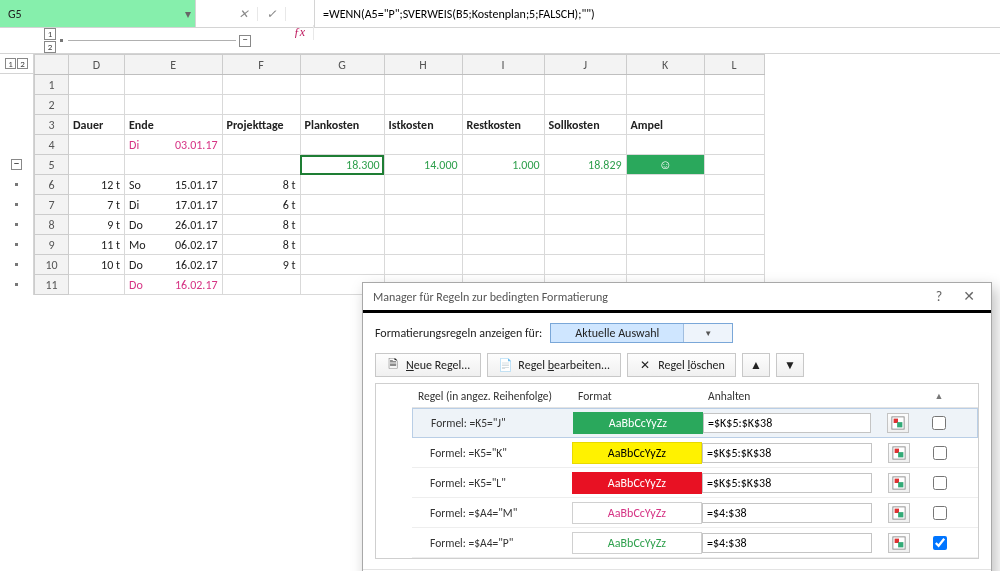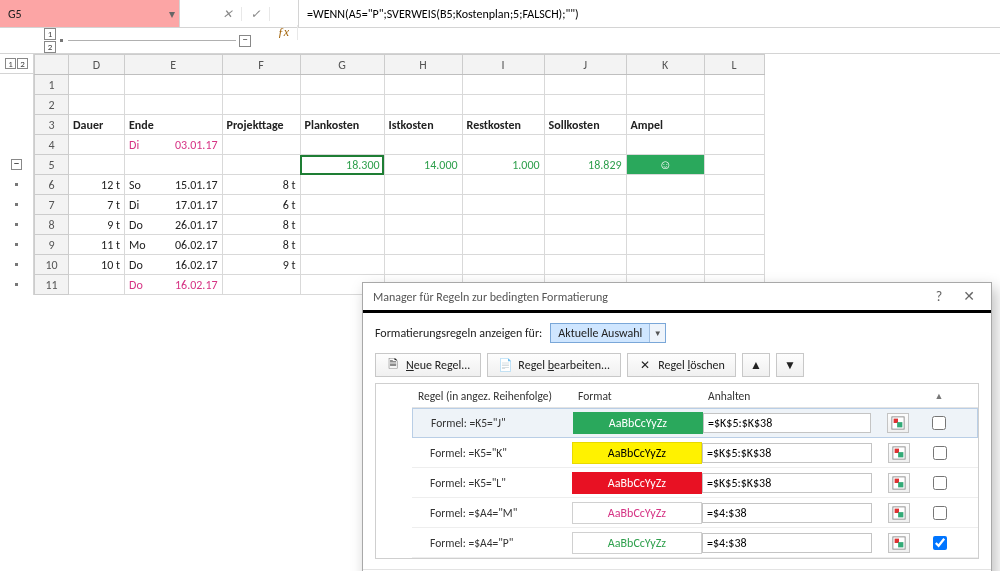--- a/index.html
+++ b/index.html
@@ -1,23 +1,23 @@
 <!DOCTYPE html>
 <html><head>
 <meta charset="utf-8">
 <style>
   * { box-sizing: border-box; }
   body { margin:0; font-family: "Segoe UI", Calibri, Arial, sans-serif; font-size:12px; color:#222; background:#fff; width:1000px; }
   .formula-bar { height:28px; border-bottom:1px solid #d4d4d4; display:flex; align-items:stretch; }
-  .name-box { width:180px; border-right:1px solid #d4d4d4; display:flex; align-items:center; background:#fca5a5;}
+  .name-box { width:196px; border-right:1px solid #d4d4d4; display:flex; align-items:center; background:#86efac;}
   .name-box-inner { flex:1; padding:0 8px; display:flex; align-items:center;}
   .name-box-dd { width:14px; display:flex; align-items:center; justify-content:center; color:#666; }
   .fx-btns { display:flex; align-items:center; }
   .fx-btn { width:28px; display:flex; align-items:center; justify-content:center; color:#888; border-right:1px solid #e8e8e8; font-style:italic; }
-  .fx-btn.fx { font-style:italic; color:#a16207; font-family:"Cambria Math",serif;margin-top:38px;}
+  .fx-btn.fx { font-style:italic; color:#be185d; font-family:"Cambria Math",serif;margin-top:38px;}
   .formula-input { flex:1; display:flex; align-items:center; padding:0 6px; border-left:1px solid #d4d4d4; }
   .formula-input input { border:none; outline:none; width:100%; font:inherit; }
 
   .outline-bar { height:26px; border-bottom:1px solid #d4d4d4; display:flex; align-items:center; padding-left:44px;}
   .outline-box { width:12px; height:12px; border:1px solid #888; font-size:9px; line-height:10px; text-align:center; color:#444; cursor:pointer;}
   .outline-line { height:1px; background:#b0b0b0; width:168px; margin:0 3px;}
   .outline-minus { width:12px; height:12px; border:1px solid #888; font-size:11px; line-height:8px; text-align:center; color:#444;}
 
   .sheet-wrap { display:flex; }
   .row-outline-col { width:34px; border-right:1px solid #d4d4d4; }
@@ -44,21 +44,21 @@
   .E-sub{display:flex;} .E-day{width:46px;} .E-date{flex:1;}
 
   
   .dialog { position:absolute; left:362px; top:282px; width:630px; background:#fff; border:1px solid #a8a8a8; box-shadow:4px 6px 14px rgba(0,0,0,0.25); font-size:12px;}
   .dlg-title { height:30px; display:flex; align-items:center; padding:0 10px; color:#555; border-bottom:3px solid #000000;}
   .dlg-title .spacer{flex:1;}
   .dlg-x { width:24px; text-align:center; color:#666; font-size:14px; margin-left:6px;}
   .dlg-body { padding:10px 12px 10px 12px; }
   .dlg-row1 { display:flex; align-items:center; gap:8px; margin-bottom:10px;}
   .combo { display:flex; align-items:stretch; border:1px solid #7aa7d8; background:#cfe6ff; height:20px;}
-  .combo span{ padding:0 7px; display:flex; align-items:center;}
+  .combo span{ padding:0 24px; display:flex; align-items:center;}
   .combo .ar{ width:16px; border-left:1px solid #a1bedf; display:flex; align-items:center; justify-content:center; background:#eef4fb; color:#555; font-size:8px;}
   .tool-row { display:flex; gap:6px; margin-bottom:6px;}
   .tbtn { height:24px; border:1px solid #c8c8c8; background:linear-gradient(#fdfdfd,#f0f0f0); display:flex; align-items:center; gap:6px; padding:0 10px; cursor:pointer;}
   .tbtn .ic{width:14px;height:14px;display:inline-flex;align-items:center;justify-content:center;font-size:12px;}
   .tbtn.small{width:28px;justify-content:center;padding:0;}
   .rules { border:1px solid #cfcfcf; }
   .rules-head, .rule { display:grid; grid-template-columns: 160px 130px 1fr 50px 14px; align-items:center; height:30px;margin-left:36px; }
   .rules-head { background:#fff; border-bottom:1px solid #e3e3e3; height:24px; font-size:11.5px; color:#333;}
   .rules-head > div { padding:0 6px;}
   .rule { border-bottom:1px solid #eee; }

